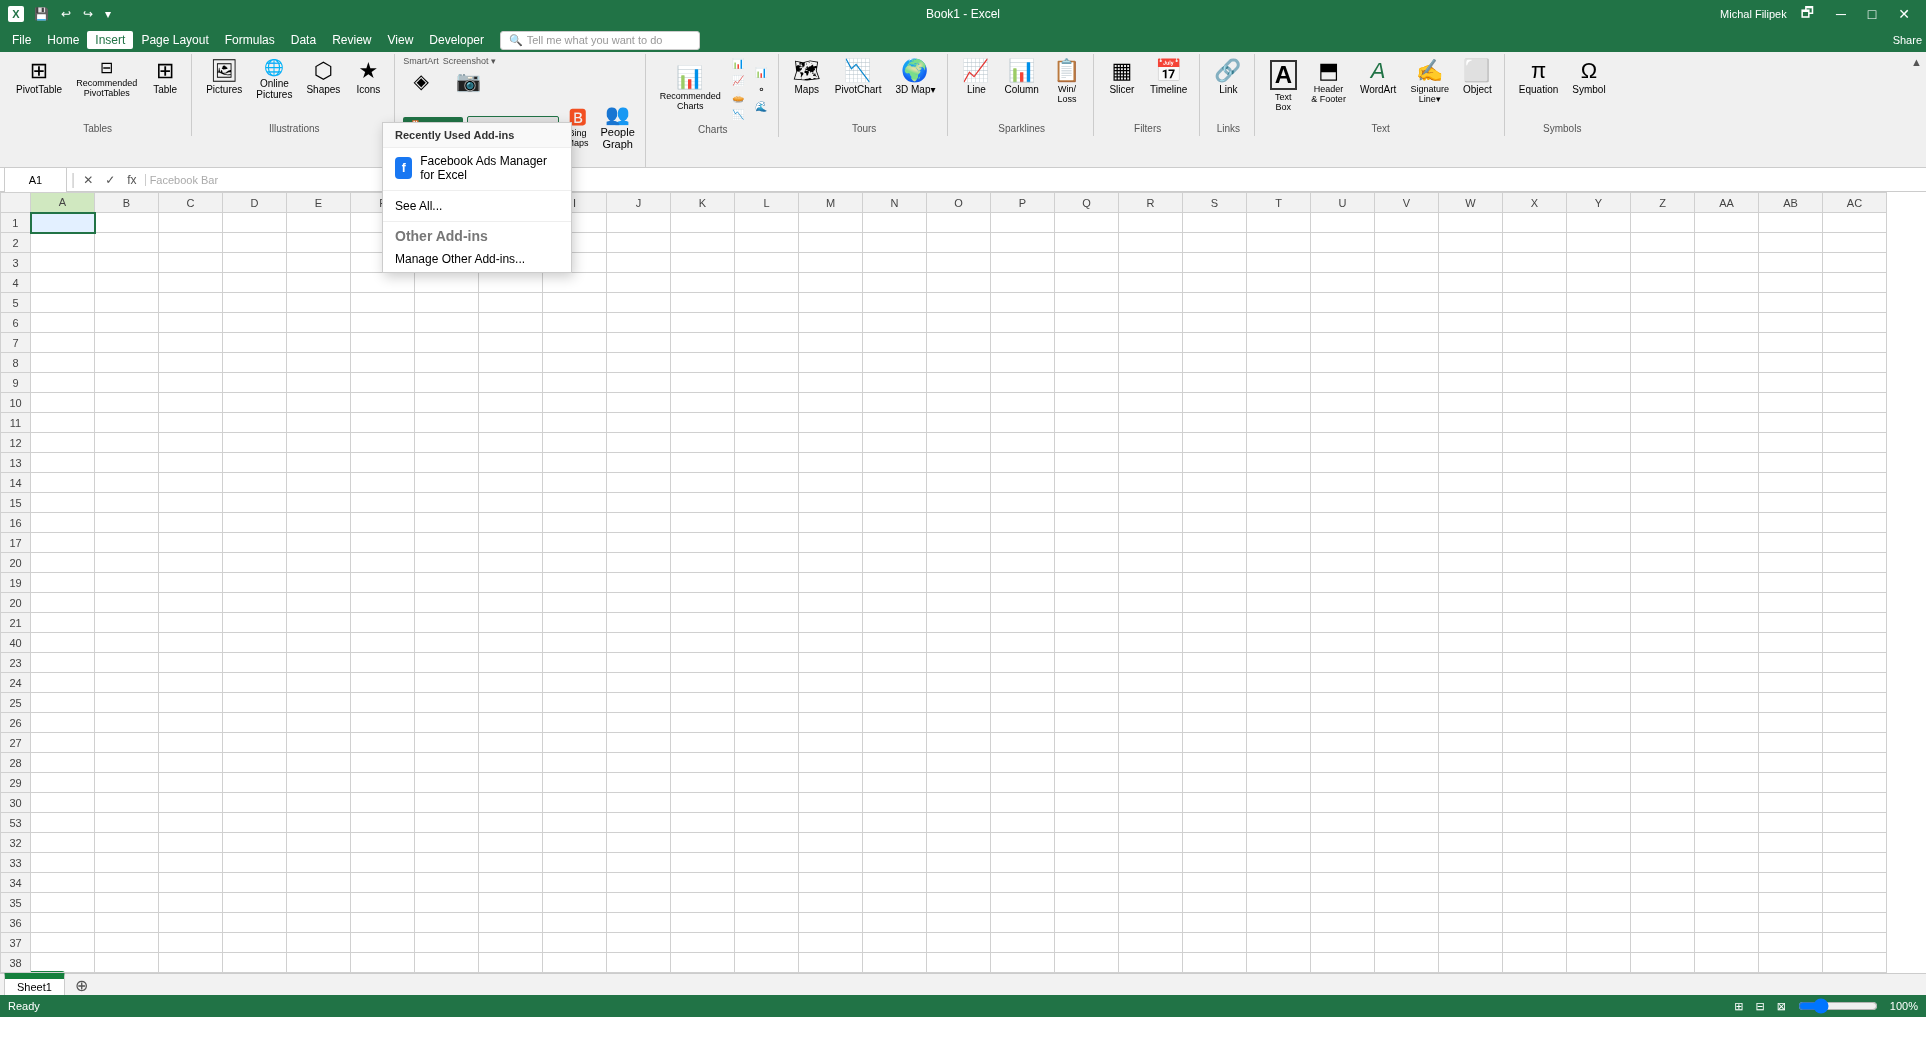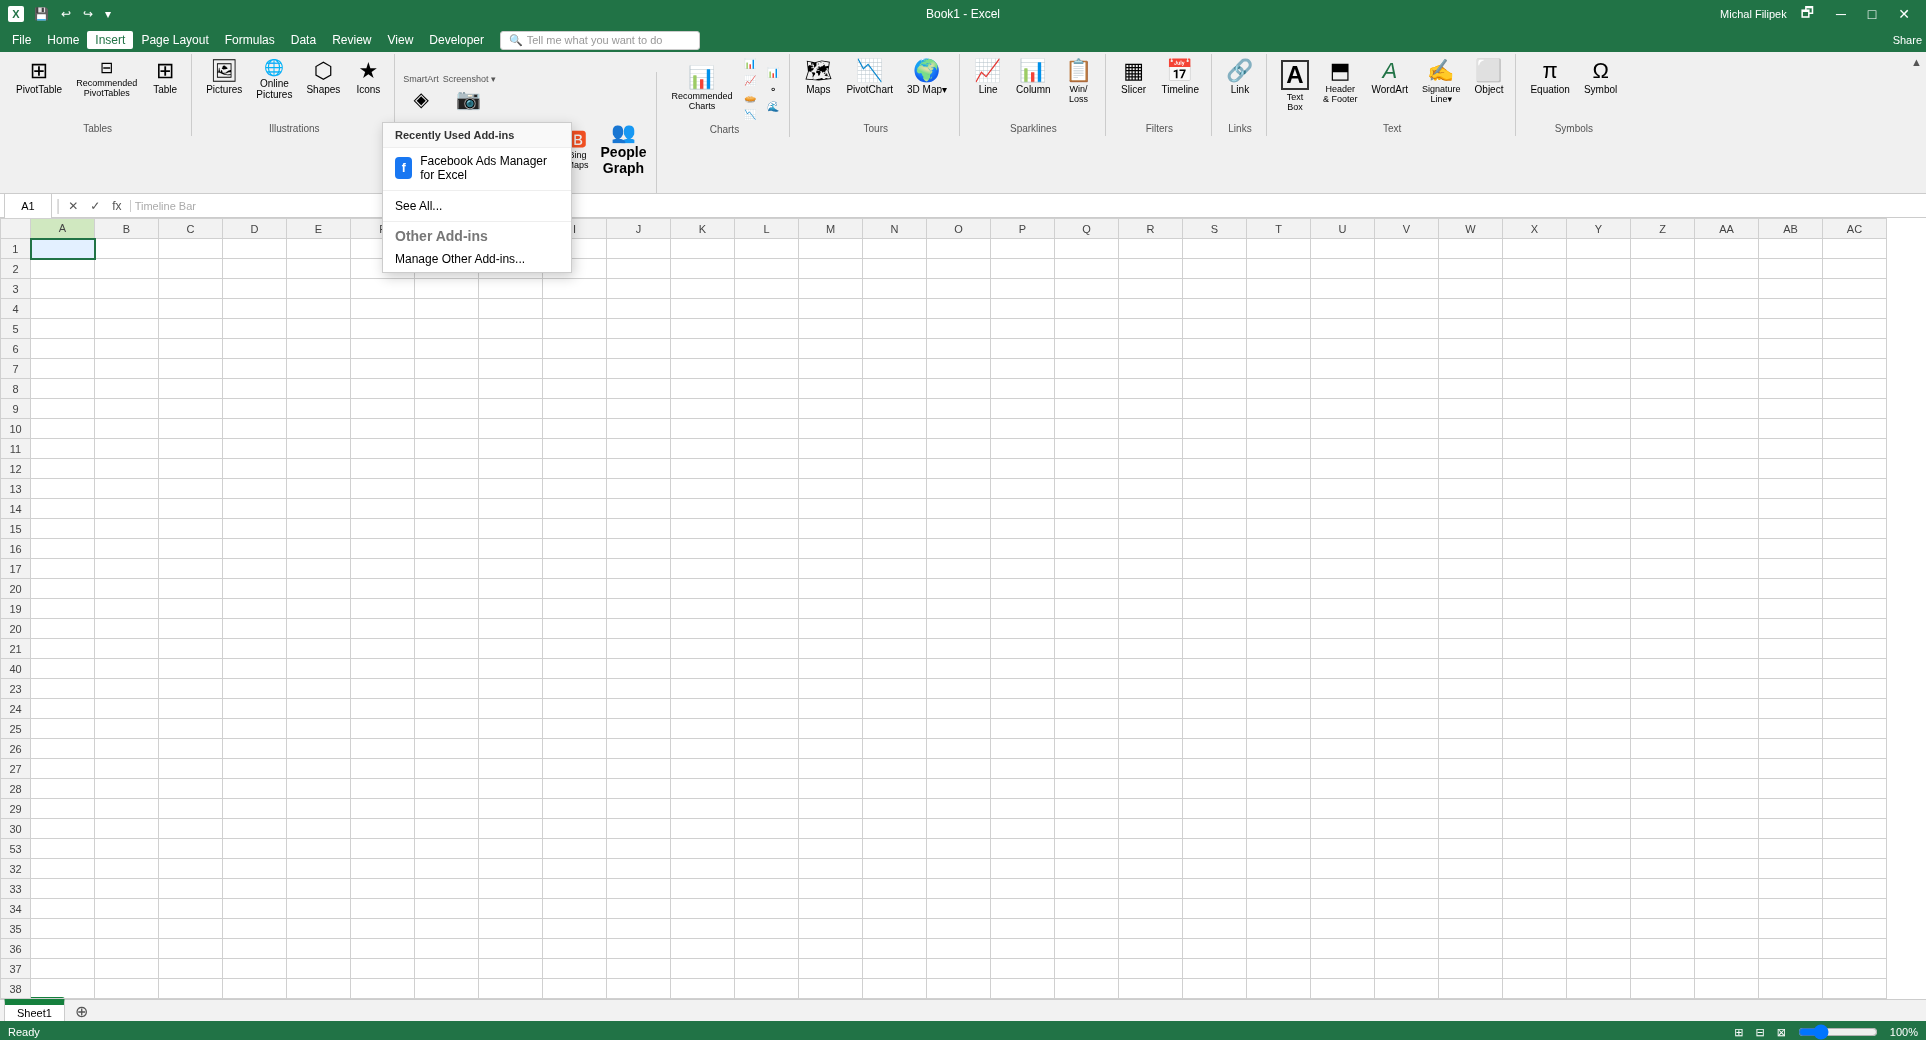--- a/index.html
+++ b/index.html
@@ -110,21 +110,21 @@
     #formula-bar {
       display: flex;
       align-items: center;
       height: 24px;
       border-bottom: 1px solid #ccc;
       padding: 0 4px;
       gap: 4px;
       background: white;
     }
     #cell-ref {
-      width: 48px;
+      width: 63px;
       border: 1px solid #ccc;
       padding: 15px 4px;
       font-size: 11px;
       text-align: center;
     }
     .formula-divider { color: #ccc; font-size: 16px; }
     #formula-input {
       flex: 1;
       border: none;
       outline: none;
@@ -373,21 +373,21 @@
           <span>Shapes</span>
         </button>
         <button class="ribbon-btn">
           <span class="icon">★</span>
           <span>Icons</span>
         </button>
       </div>
       <div class="ribbon-group-label">Illustrations</div>
     </div>
 
-    <div class="ribbon-group" style="min-width:210px;margin-top:18px;">
+    <div class="ribbon-group" style="min-width:210px;">
       <div class="ribbon-group-inner" style="flex-direction:column; align-items:flex-start; gap:3px;">
         <div style="display:flex; gap:4px; align-items:center;">
 
           <div style="display:flex; flex-direction:column; align-items:center; gap:1px;">
             <div style="font-size:9px; color:#555;">SmartArt</div>
             <button class="ribbon-btn-small">
               <span class="icon" style="font-size:20px;">◈</span>
             </button>
           </div>
 
@@ -411,21 +411,21 @@
             <span>▾</span>
           </button>
 
           <button class="ribbon-btn-small" style="flex-direction:column; align-items:center;">
             <span class="icon" style="font-size:20px; color:#f25022;">🅱</span>
             <span style="font-size:9px;">Bing<br>Maps</span>
           </button>
 
           <button class="ribbon-btn-small" style="flex-direction:column; align-items:center;">
             <span class="icon" style="font-size:20px;">👥</span>
-            <span style="font-size:14px;font-weight:bold;">People<br>Graph</span>
+            <span style="font-size:11px;">People<br>Graph</span>
           </button>
         </div>
       </div>
       <div class="ribbon-group-label">Add-ins</div>
     </div>
 
     <div class="ribbon-group">
       <div class="ribbon-group-inner" style="align-items: center;">
         <button class="ribbon-btn">
           <span class="icon">📊</span>
@@ -562,21 +562,21 @@
   </div>
   <div class="ribbon-collapse-btn">▲</div>
 </div>
 
 <div id="formula-bar">
   <input id="cell-ref" type="text" value="A1" style="">
   <span class="formula-divider">|</span>
   <button class="formula-btn">✕</button>
   <button class="formula-btn">✓</button>
   <button class="formula-btn">fx</button>
-  <div style="flex:1; border-left:1px solid #ccc; padding-left:4px; font-size:11px; color:#aaa;">Timeline Bar</div>
+  <div style="flex:1; border-left:1px solid #ccc; padding-left:4px; font-size:11px; color:#aaa;">Facebook Bar</div>
   <input id="formula-input" type="text" style="">
 </div>
 
 <div id="spreadsheet">
   <div id="sheet-area">
     <table class="grid">
       <thead>
         <tr>
           <th class="row-header"></th>
           <th class="col-header selected-header">A</th>

